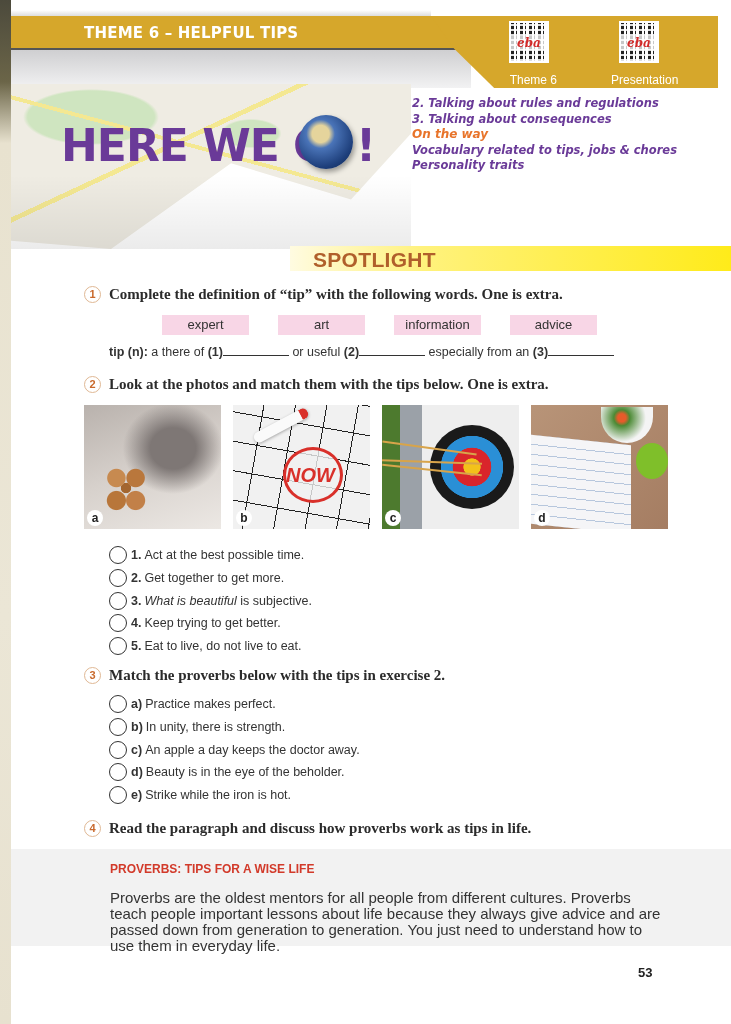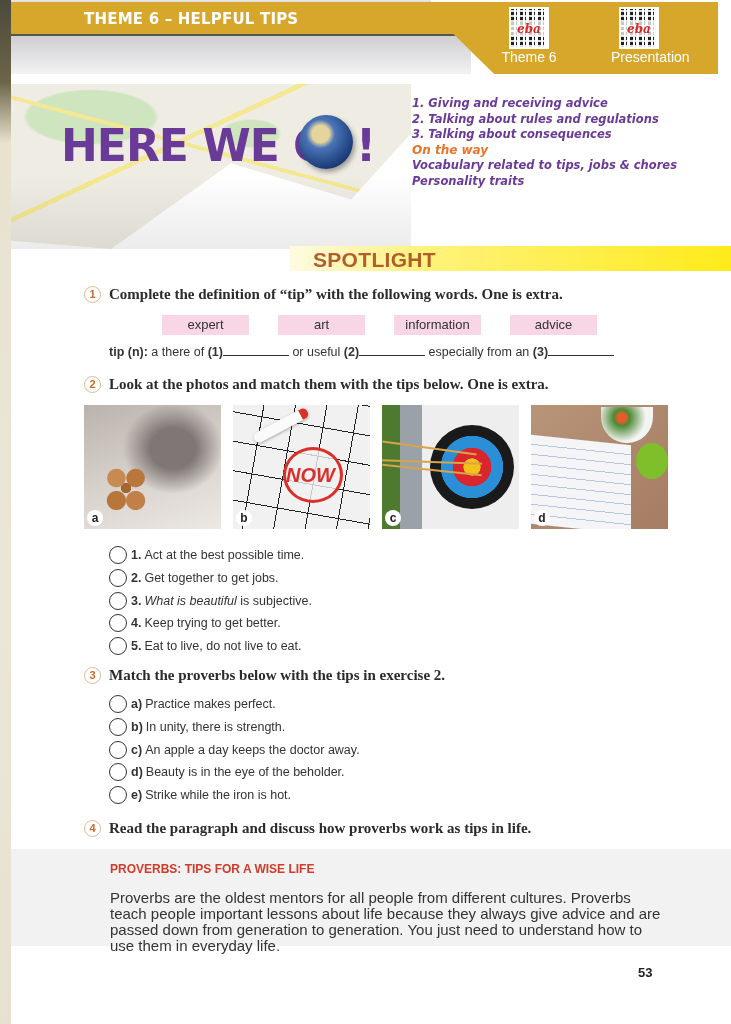--- a/index.html
+++ b/index.html
@@ -3,21 +3,21 @@
 <meta charset="utf-8">
 <style>
   * { box-sizing: border-box; margin: 0; padding: 0; }
   html, body { width: 731px; height: 1024px; overflow: hidden; background: #fff; }
   body { position: relative; font-family: "Liberation Sans", sans-serif; color: #222; }
 
   .left-strip { position: absolute; left: 0; top: 0; width: 11px; height: 1024px;
     background: linear-gradient(180deg, #4c4a3c 0%, #6b6548 8%, #e8e2cf 14%, #ebe6d6 60%, #e7e1cf 100%); }
 
   
-  .header { position: absolute; left: 11px; top: 2px; width: 645px; height: 70px; }
+  .header { position: absolute; left: 11px; top: 16px; width: 645px; height: 70px; }
   .header .gold { position: absolute; left: 0; top: 0; width: 100%; height: 32px; background: #d6a72b;
     clip-path: polygon(0 0, 100% 0, 100% 100%, 0 100%); }
   .header .grey { position: absolute; left: 0; top: 32px; width: 460px; height: 40px;
     background: linear-gradient(180deg, #cfcfd1 0%, #f2f2f3 100%); border-top: 2px solid #555; }
   .header .gold-tab { position: absolute; left: 420px; top: 0; width: 287px; height: 72px; background: #d6a72b;
     clip-path: polygon(0 0, 100% 0, 100% 100%, 22% 100%, 8% 45%); }
   .header .top-shade { position: absolute; left: 0; top: -6px; width: 420px; height: 6px;
     background: linear-gradient(180deg, rgba(255,255,255,0) 0%, #ddd 100%); }
   .theme-title { position: absolute; left: 73px; top: 8px; color: #fff; font-weight: bold; font-size: 15px;
     letter-spacing: 0.2px; font-family: "DejaVu Sans", sans-serif; }
@@ -25,21 +25,21 @@
   .qr { position: absolute; top: 5px; width: 56px; height: 60px; text-align: center; }
   .qr .code { width: 40px; height: 42px; margin: 0 auto; position: relative;
     background:
       repeating-linear-gradient(90deg, #222 0 3px, #fff 3px 5px, #222 5px 6px, #fff 6px 9px),
       #fff;
     border: 2px solid #fff; }
   .qr .code::before { content: ""; position: absolute; inset: 0;
     background: repeating-linear-gradient(0deg, rgba(255,255,255,0.85) 0 2px, transparent 2px 5px); }
   .qr .code .eba { position: absolute; left: 0; right: 0; top: 13px; color: #d32a2a; font-style: italic;
     font-weight: bold; font-size: 12px; font-family: "DejaVu Serif", serif; z-index: 2; background: rgba(255,255,255,0.75); }
-  .qr .cap { color: #fff; font-size: 14px; margin-top: 0; white-space: nowrap; }
+  .qr .cap { color: #fff; font-size: 12px; margin-top: 10px; white-space: nowrap; text-align: right; }
 
   
   .hero { position: absolute; left: 11px; top: 84px; width: 400px; height: 165px; overflow: hidden; }
   .map { position: absolute; left: 0; top: 0; width: 400px; height: 165px;
     background:
       linear-gradient(155deg, transparent 0 38%, #f4e892 38% 39.5%, transparent 39.5%),
       linear-gradient(15deg, transparent 0 55%, #f4e892 55% 56.5%, transparent 56.5%),
       radial-gradient(ellipse at 20% 20%, #cfe5c0 0 14%, transparent 15%),
       radial-gradient(ellipse at 60% 30%, #cfe5c0 0 8%, transparent 9%),
       #efece3;
@@ -145,21 +145,20 @@
 
 <div class="hero">
   <div class="map"></div>
   <div class="map-shadow"></div>
   <div class="hero-title">HERE WE G</div>
   <div class="globe"></div>
   <div class="hero-bang">!</div>
 </div>
 
 <div class="dest">
-  <div class="purple">1. Giving and receiving advice</div>
   <div class="purple">2. Talking about rules and regulations</div>
   <div class="purple">3. Talking about consequences</div>
   <div class="orange">On the way</div>
   <div class="purple">Vocabulary related to tips, jobs &amp; chores</div>
   <div class="purple">Personality traits</div>
 </div>
 
 <div class="spotlight">
   <span>SPOTLIGHT</span>
 </div>
@@ -207,21 +206,21 @@
 
 <div class="opt-list" style="top:544px">
   <div class="opt">
       <span class="radio"></span>
       <b>1.</b>
       <span>Act at the best possible time.</span>
     </div>
   <div class="opt">
       <span class="radio"></span>
       <b>2.</b>
-      <span>Get together to get jobs.</span>
+      <span>Get together to get more.</span>
     </div>
   <div class="opt">
       <span class="radio"></span>
       <b>3.</b>
       <i>What is beautiful</i>
       <span style="white-space:pre"> is subjective.</span>
     </div>
   <div class="opt">
       <span class="radio"></span>
       <b>4.</b>

